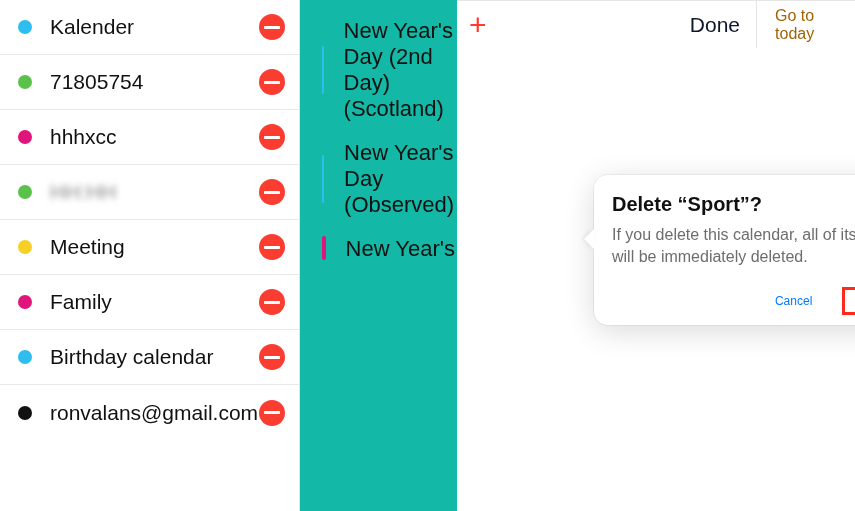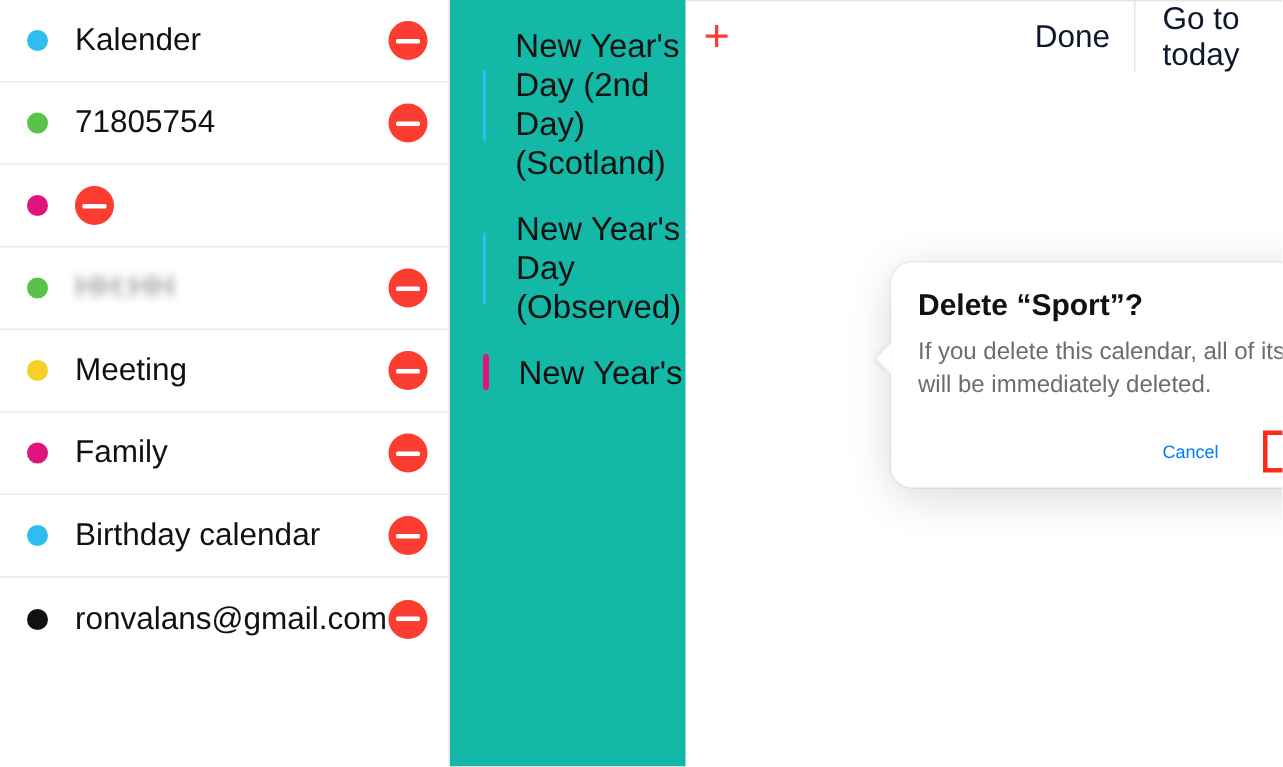--- a/index.html
+++ b/index.html
@@ -27,41 +27,42 @@
   .pop-title { font-size: 20px; font-weight: 600; color: #111; margin-bottom: 8px; }
   .pop-msg { font-size: 16px; color: #6d6d6d; line-height: 1.35; margin-bottom: 20px; }
   .pop-actions { display: flex; justify-content: flex-end; gap: 20px; align-items: center; }
   .pop-btn { font-size: 12px; color: #007aff; background: none; border: none; cursor: pointer; padding: 6px 10px; }
   .pop-btn.hl { border: 3px solid #ff2a1a; padding: 4px 14px; font-weight: 500; }
   .footer { display: flex; height: 48px; border-top: 1px solid #e5e5e5; }
   .foot-left { width: 300px; display: flex; align-items: center; justify-content: space-between; padding: 0 16px 0 12px; border-right: 1px solid #e5e5e5; }
   .plus { font-size: 30px; color: #ff3b30; font-weight: 300; line-height: 1; cursor: pointer; }
   .done { font-size: 21px; color: #0f172a; font-weight: 500; cursor: pointer; }
   .foot-right { flex: 1; display: flex; align-items: center; padding-left: 18px; }
-  .goto { font-size: 21px; color: #0f172a; cursor: pointer; }
+  .goto { font-size: 16px; color: #a16207; cursor: pointer; }
 </style>
 </head>
 <body>
 
 <div class="app">
   <div class="content">
     <div class="sidebar">
       <div class="cal-list">
         <div class="cal-item">
           <span class="dot" style="background:#2fbdef"></span>
           <span class="cal-name">Kalender</span>
           <span class="del-btn"></span>
         </div>
         <div class="cal-item">
           <span class="dot" style="background:#5ac24b"></span>
           <span class="cal-name">71805754</span>
           <span class="del-btn"></span>
         </div>
         <div class="cal-item">
           <span class="dot" style="background:#e0147a"></span>
+          <span class="cal-name">hhhxcc</span>
           <span class="del-btn"></span>
         </div>
         <div class="cal-item">
           <span class="dot" style="background:#5ac24b"></span>
           <span class="cal-name red">HH:HH</span>
           <span class="del-btn"></span>
         </div>
         <div class="cal-item">
           <span class="dot" style="background:#f6d027"></span>
           <span class="cal-name">Meeting</span>

